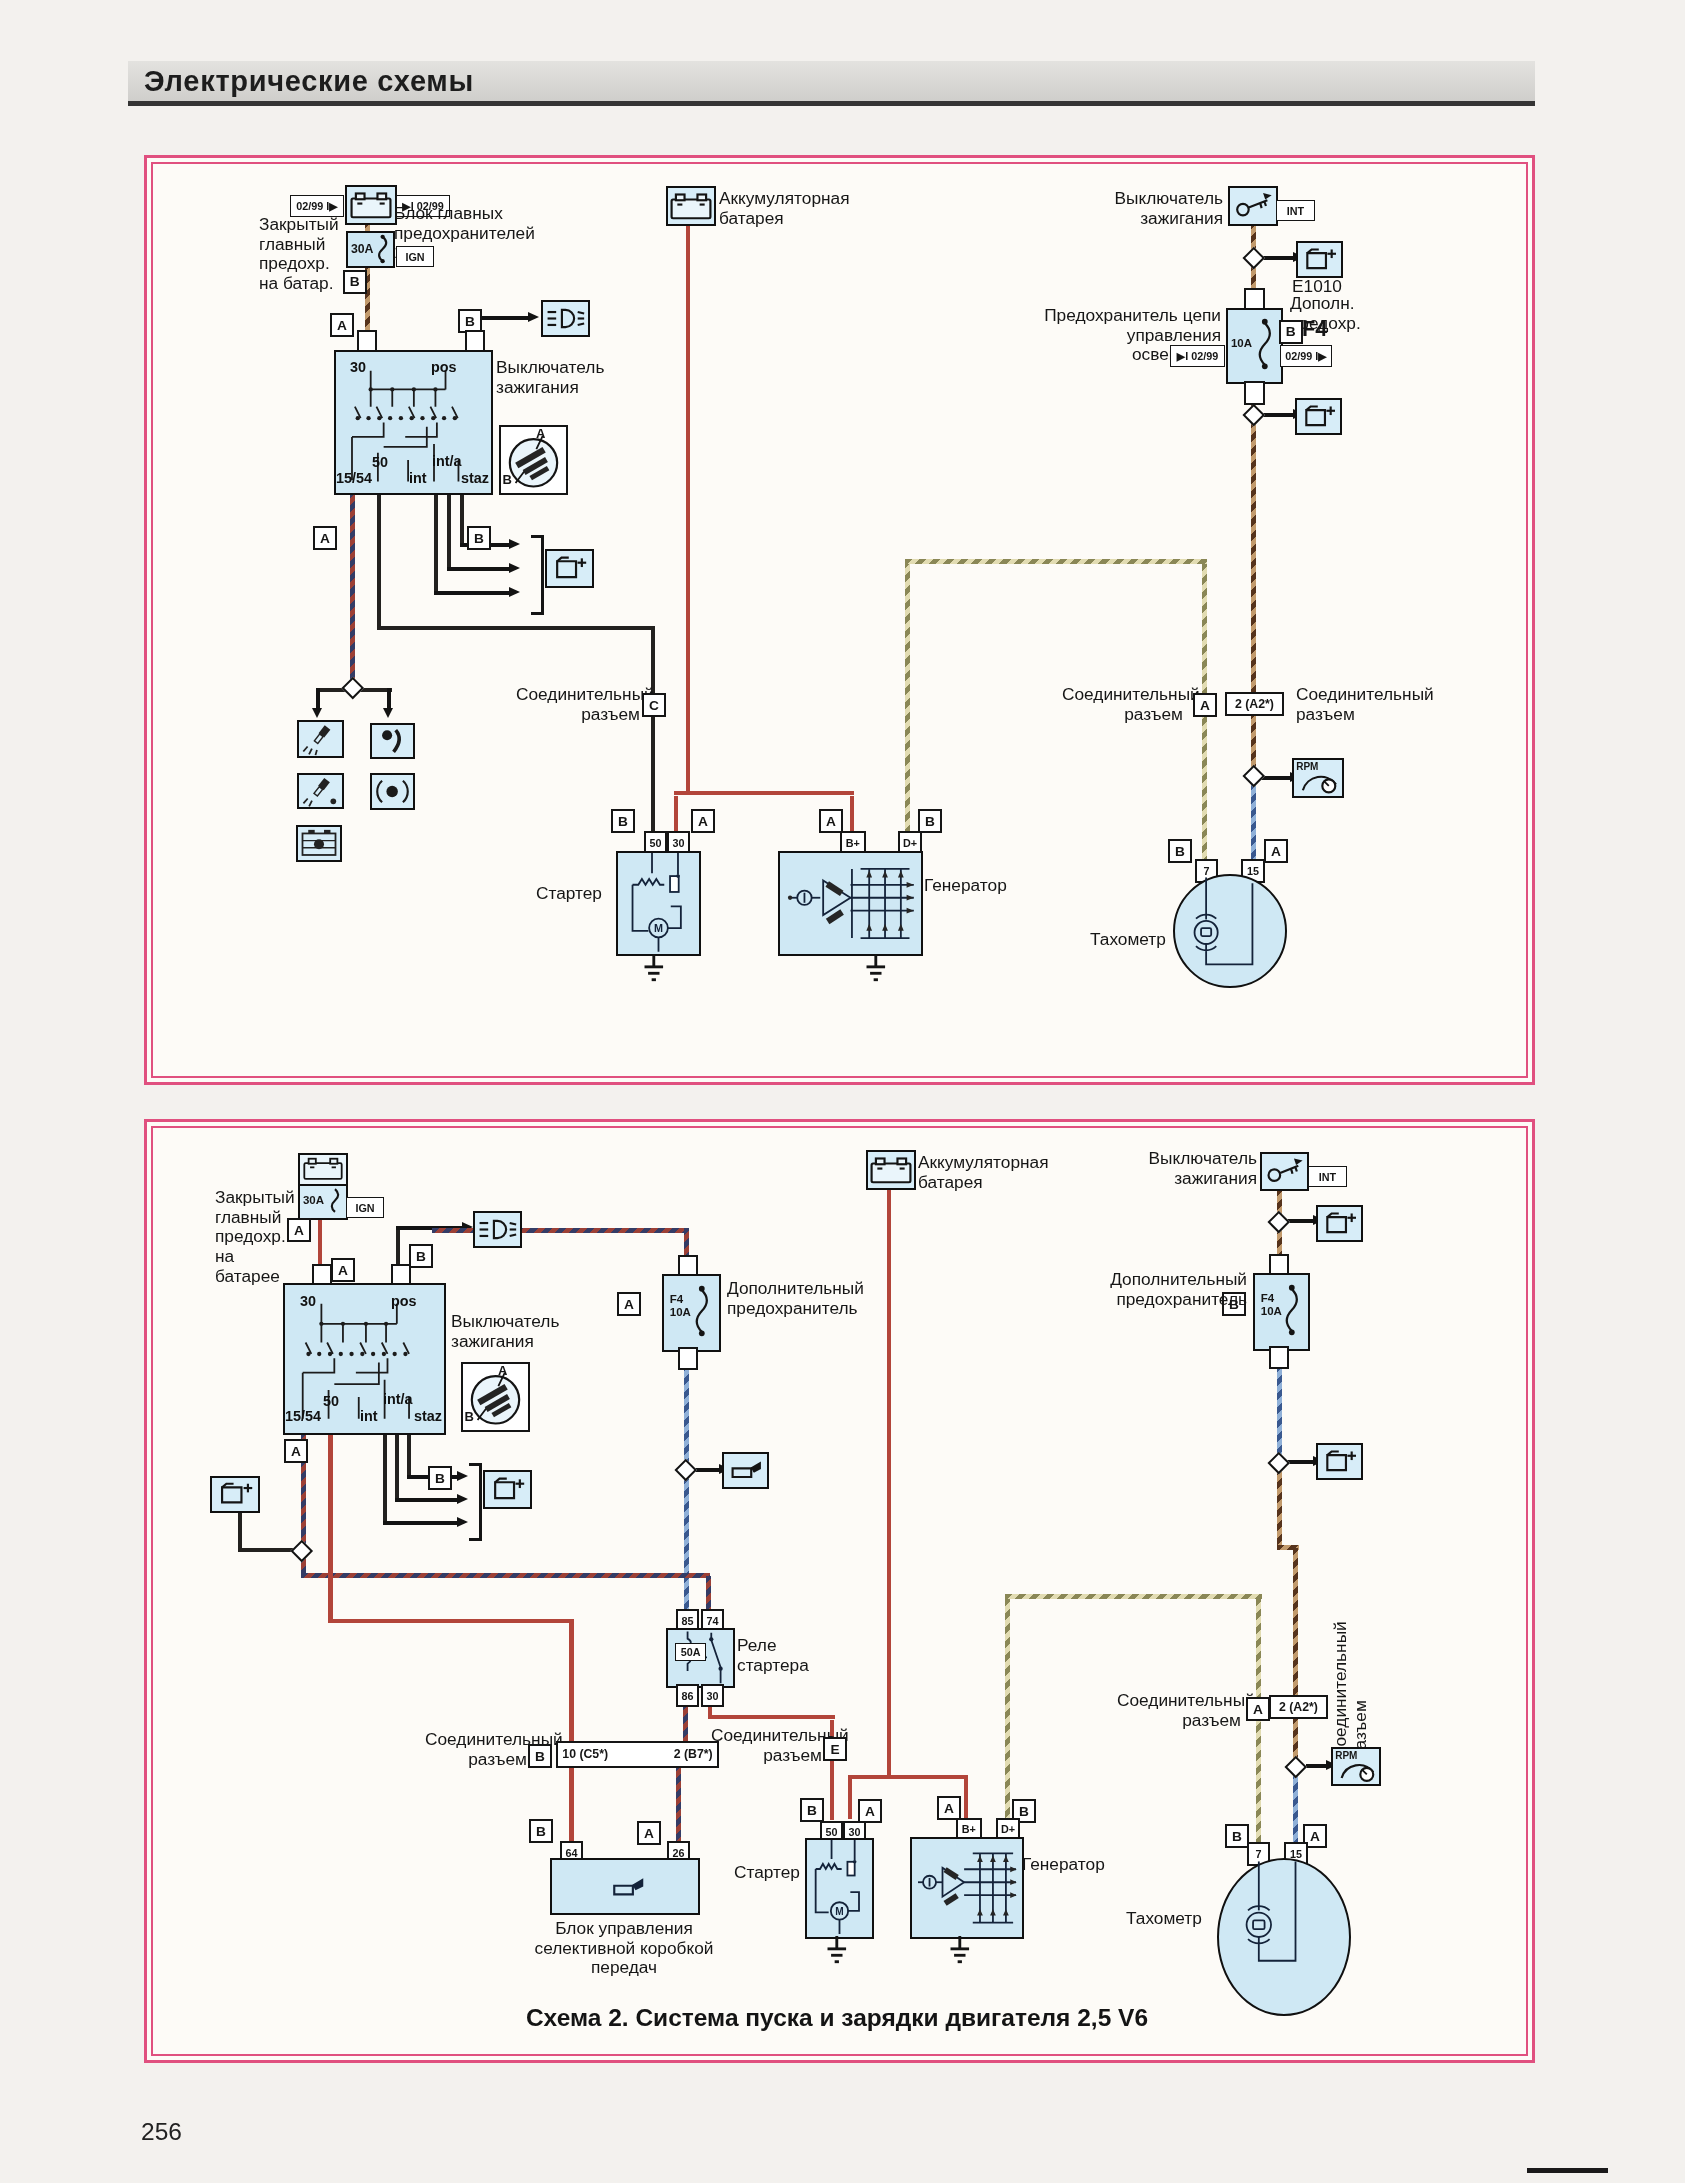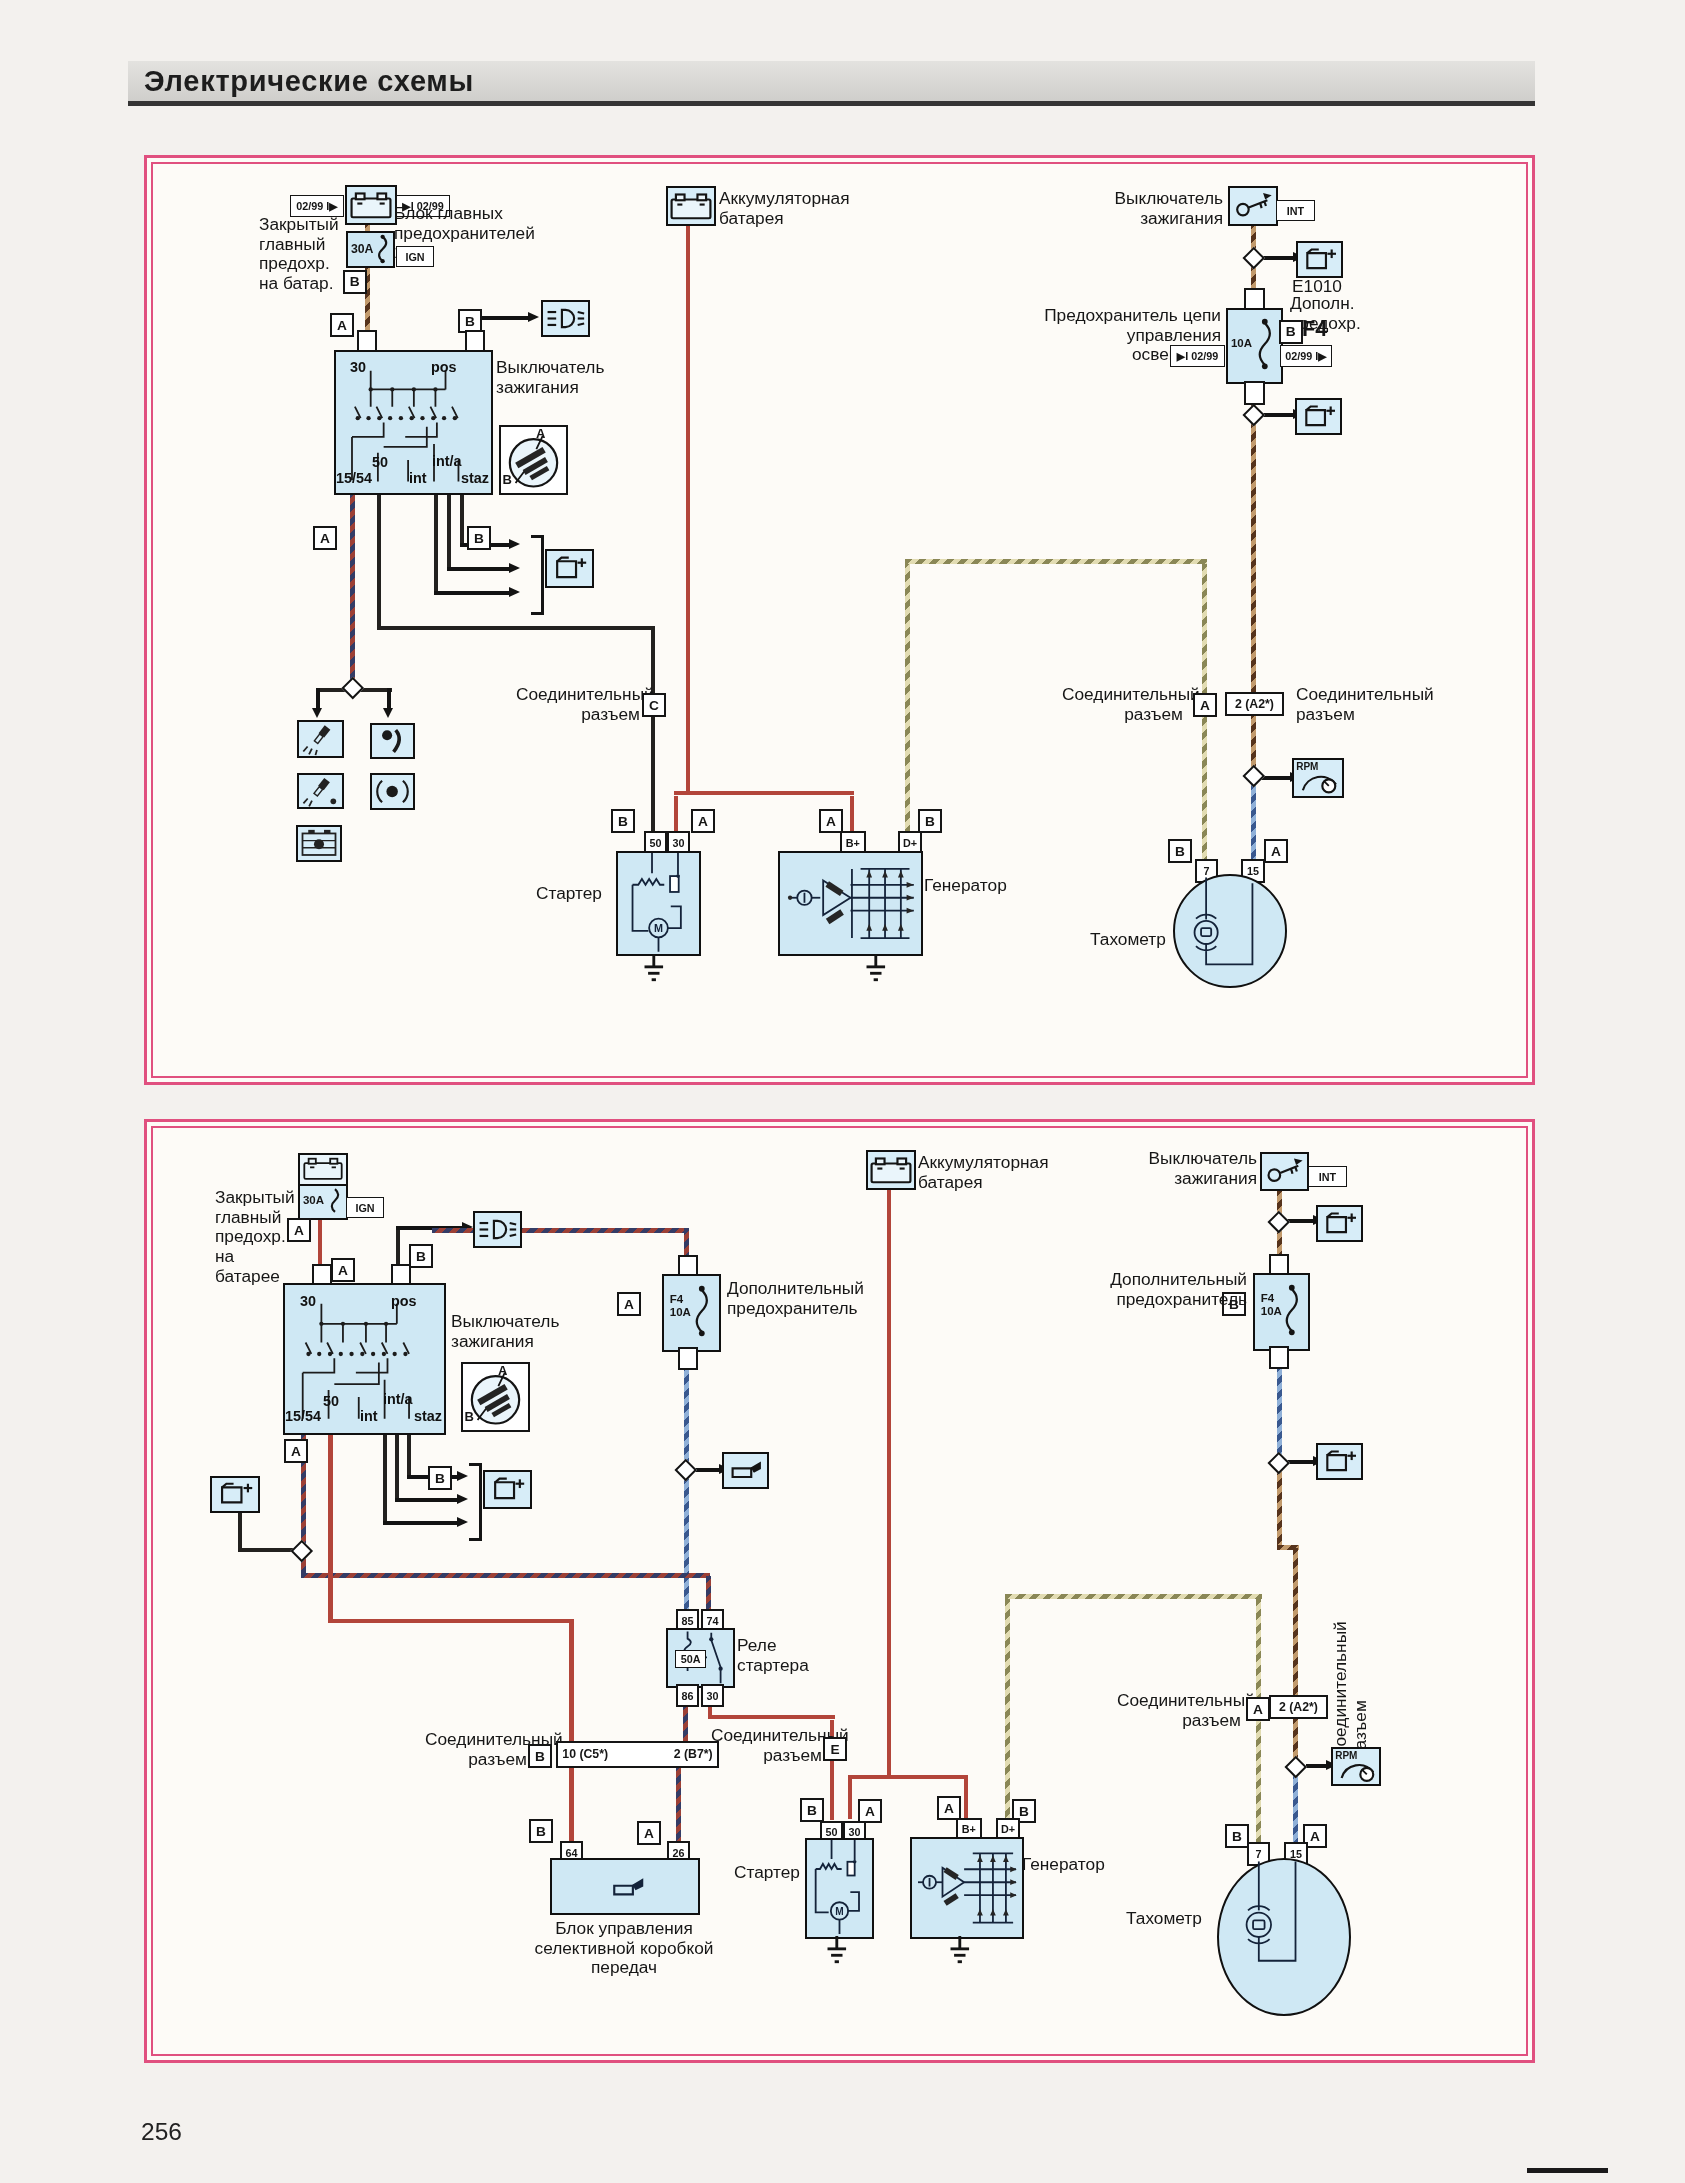--- a/index.html
+++ b/index.html
@@ -607,21 +607,21 @@
   <div class="comp" style="left:666px;top:1628px;width:65px;height:56px">
     <svg viewBox="0 0 90 78" width="65" height="56">
         <g stroke="#14233a" stroke-width="2.5" fill="none">
       <path d="M27 2 v10 q9 5 0 11 q-9 6 0 12 q9 6 0 12 v10"></path>
           <line x1="31" y1="38" x2="54" y2="38" stroke-dasharray="5 4"></line>
       <path d="M60 4 v8 M60 14 l13 38 M73 56 v18"></path>
         </g>
       <circle cx="60" cy="13" r="3" fill="#14233a"></circle>
         <circle cx="73" cy="54" r="3" fill="#14233a"></circle>
       </svg>
-    <div class="abs" style="left:7.2px;top:20px;width:29px;height:16px;background:#fff;border:1.4px solid #141414;display:flex;align-items:center;justify-content:center;font:bold 10.8px 'Liberation Sans',sans-serif">50A</div>
+    <div class="abs" style="left:7.2px;top:13px;width:29px;height:16px;background:#fff;border:1.4px solid #141414;display:flex;align-items:center;justify-content:center;font:bold 10.8px 'Liberation Sans',sans-serif">50A</div>
   </div>
   <div class="lbl" style="left:737px;top:1636px;width:115px">Реле
 стартера</div>
   <div class="stub" style="left:676px;top:1684px;width:19px;height:19px">86</div>
   <div class="stub" style="left:701px;top:1684px;width:19px;height:19px">30</div>
 
   <div class="lbl r" style="left:425px;top:1730px;width:102px">Соединительный
 разъем</div>
   <div class="cbox" style="left:528px;top:1744px;width:20px;height:20px">B</div>
   <div class="abs" style="left:556px;top:1741px;width:159px;height:23px;background:#fff;border:2.2px solid #151515">
@@ -795,17 +795,18 @@
         <g stroke="#14233a" stroke-width="2.5" fill="none">
       <path d="M55 2 v68"></path>
           <circle cx="55" cy="90" r="17"></circle>
           <rect x="47" y="84" width="16" height="12" rx="2"></rect>
       <path d="M40 70 a22 22 0 0 1 30 0 M40 110 a22 22 0 0 0 30 0 M55 107 v33 h51 v-138"></path>
         </g>
       </svg>
   </div>
   <div class="lbl" style="left:1126px;top:1909px;width:86px">Тахометр</div>
 
+  <div class="caption" style="left:231px;top:2004px;width:1212px">Схема 2. Система пуска и зарядки двигателя 2,5 V6</div>
 
   <div class="pagenum" style="left:141px;top:2118px">256</div>
   <div class="bline" style="left:1527px;top:2168px;width:81px;height:5px"></div>
 </div>
 
 
 </body></html>

